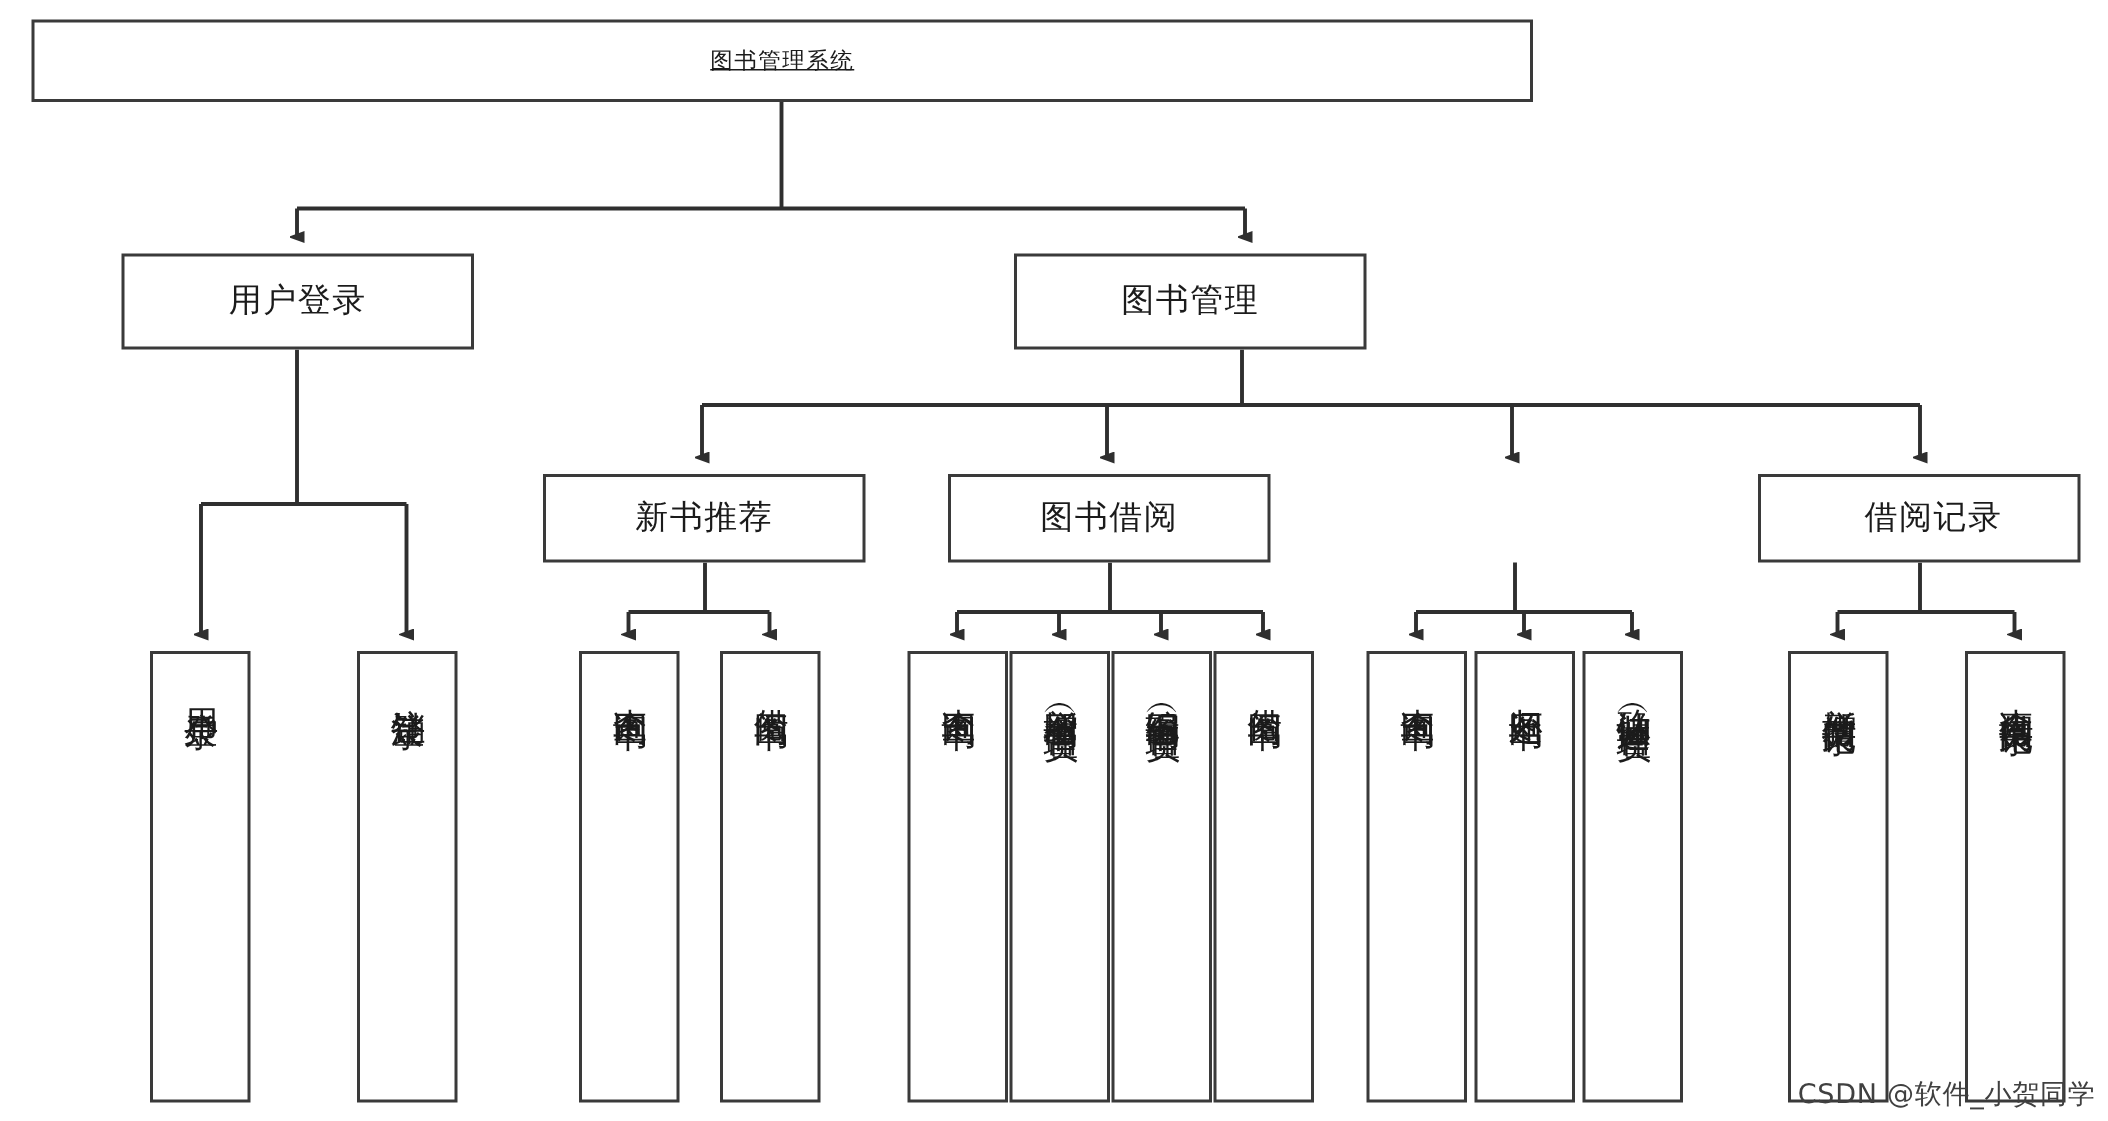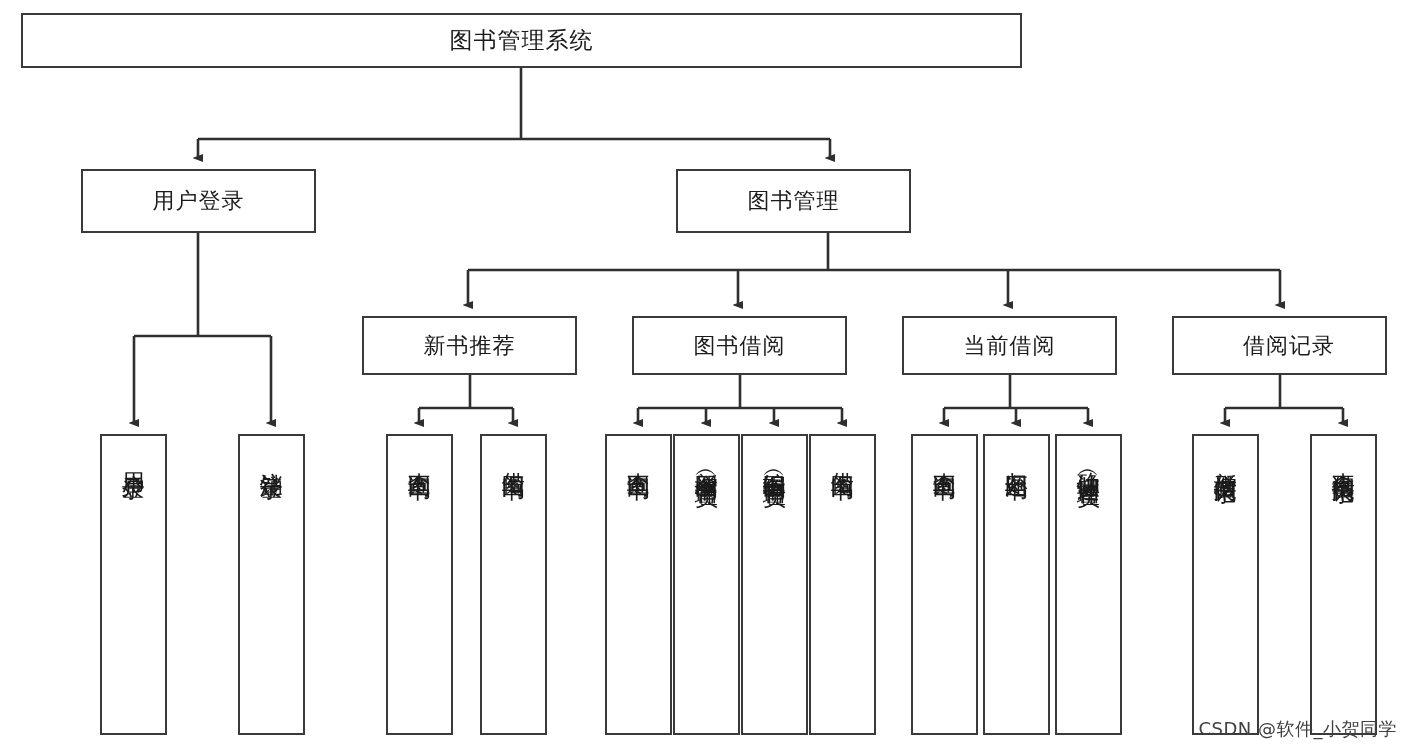--- a/index.html
+++ b/index.html
@@ -24,21 +24,21 @@
     justify-content:center;
     color:#1b1b1b;
     z-index:2;
   }
   .node .label{
     font-size:22px;
     line-height:1.15;
     letter-spacing:1px;
     white-space:nowrap;
   }
-  .node.root .label{font-size:23px;}
+  .node.root .label{font-size:15px;text-decoration:underline;}
   .node.leaf{
     align-items:flex-start;
     justify-content:center;
     padding-top:18px;
   }
   .node.leaf .label{
     writing-mode:vertical-rl;
     text-orientation:upright;
     font-size:23px;
     line-height:1.06;
@@ -122,23 +122,20 @@
   <div class="node" style="left:676px;top:169px;width:235px;height:64px;">
     <span class="label">图书管理</span>
   </div>
 
   <div class="node" style="left:632px;top:316px;width:215px;height:59px;">
     <span class="label">图书借阅</span>
   </div>
   <div class="node" style="left:362px;top:316px;width:215px;height:59px;">
     <span class="label">新书推荐</span>
   </div>
-  <div class="node" style="left:902px;top:316px;width:215px;height:59px;">
-    <span class="label">当前借阅</span>
-  </div>
   <div class="node" style="left:1172px;top:316px;width:215px;height:59px;padding-left:19px;">
     <span class="label">借阅记录</span>
   </div>
 
   <div class="node leaf" style="left:100px;top:434px;width:67px;height:301px;">
     <span class="label">用户登录</span>
   </div>
   <div class="node leaf" style="left:238px;top:434px;width:67px;height:301px;">
     <span class="label">注销登录</span>
   </div>

